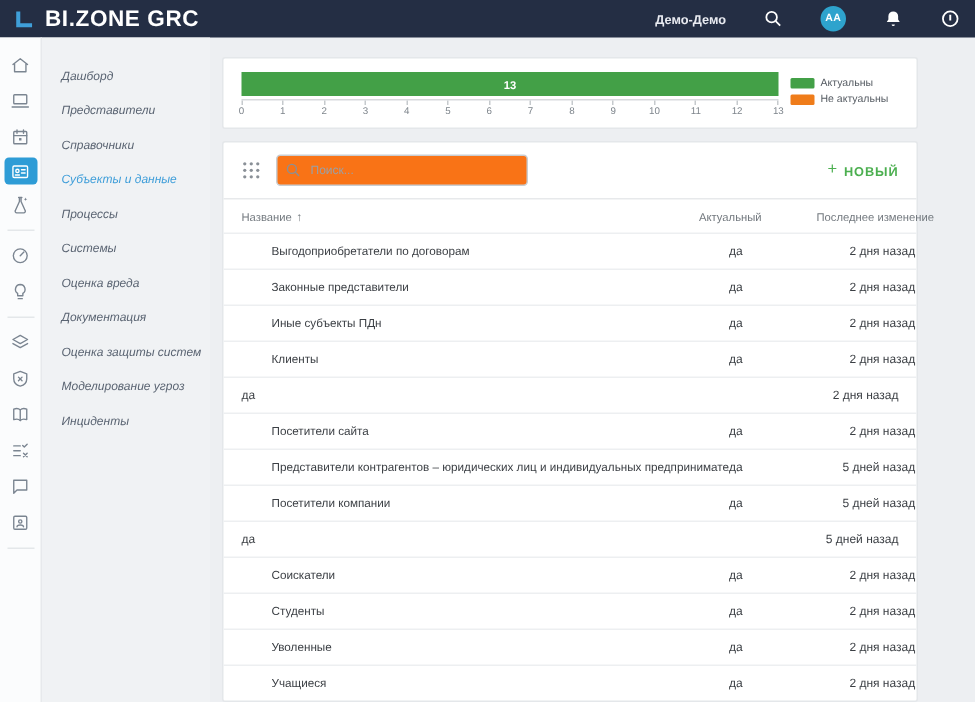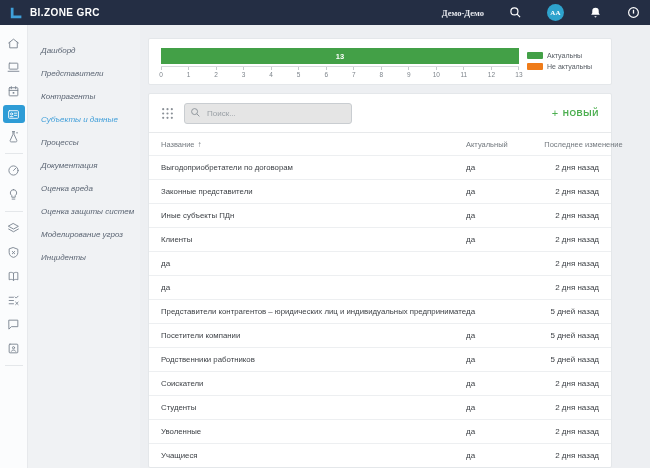--- a/index.html
+++ b/index.html
@@ -4,22 +4,22 @@
 <style>
   * { margin:0; padding:0; box-sizing:border-box; }
   html,body { width:650px; height:468px; overflow:hidden; background:#edeff2;
     font-family:"Liberation Sans", sans-serif; }
 
   
   .topbar { height:25px; background:#242e44; display:flex; align-items:center;
     padding:0 10px; color:#fff; }
   .logo-wrap { display:flex; align-items:center; gap:7px; }
   .logo-mark { width:13px; height:13px; display:block; }
-  .brand { font-size:10px; font-weight:bold; letter-spacing:.4px; color:#fff; }
-  .topbar-right { margin-left:auto; display:flex; align-items:center; gap:25px;font-family:Liberation Serif, serif; }
+  .brand { font-size:15px; font-weight:bold; letter-spacing:.4px; color:#fff; }
+  .topbar-right { margin-left:auto; display:flex; align-items:center; gap:25px; }
   .user-name { font-size:8.5px; color:#e8eaf0; font-weight:bold; }
   .tb-icon { width:13px; height:13px; display:block; }
   .avatar { width:17px; height:17px; border-radius:50%; background:#2ea3cd;
     color:#fff; font-size:7px; font-weight:bold; display:flex; align-items:center;
     justify-content:center; letter-spacing:.3px; }
 
   
   .shell { display:flex; height:443px; }
 
   
@@ -62,40 +62,40 @@
 
   
   .table-card { margin-top:8px; flex:1; display:flex; flex-direction:column; }
   .toolbar { display:flex; align-items:center; padding:8px 12px;
     border-bottom:1px solid #e7e9eb; }
   .grid-icon { width:13px; height:13px; margin-right:10px; cursor:pointer; }
   .search-box { position:relative; width:168px; }
   .search-box svg { position:absolute; left:6px; top:5px; width:11px; height:11px; }
   .search-input { width:100%; height:21px; border:1px solid #c9cdd1; border-radius:3px;
     padding:0 6px 0 22px; font-size:8px; color:#3b3f44; outline:none;
-    font-family:"Liberation Sans", sans-serif; background:#e5e5e5; }
+    font-family:"Liberation Sans", sans-serif; background:#f97316; }
   .search-input::placeholder { color:#9aa0a6; }
   .new-btn { margin-left:auto; display:flex; align-items:center; gap:4px;
     color:#4caf50; font-size:8.5px; font-weight:bold; letter-spacing:.6px;
     cursor:pointer; background:none; border:none;
     font-family:"Liberation Sans", sans-serif; }
   .new-btn .plus { font-size:11px; font-weight:normal; line-height:1; }
 
   .thead { display:flex; align-items:center; padding:7px 12px 6px;
     font-size:7.5px; color:#73797f;justify-content:space-between; }
   .c-name { flex:0 0 305px; text-align:left; white-space:nowrap; overflow:hidden; }
   .c-act  { flex:1; text-align:left; }
   .c-mod  { flex:0 0 115px; text-align:right; white-space:nowrap; }
   .sort-arrow { color:#73797f; font-size:8px; margin-left:3px; }
   .thead .hcell { cursor:pointer; }
 
   .tbody { flex:1; }
   .trow { display:flex; align-items:center; padding:7px 12px;
     border-top:1px solid #edeff1; font-size:8px; color:#3b3f44; cursor:pointer; }
-  .trow .c-name { font-size:7.8px; }
+  .trow .c-name { font-size:7.8px;margin-left:20px; }
 </style>
 </head>
 <body>
 
 <header class="topbar">
   <div class="logo-wrap">
     <svg class="logo-mark" viewBox="0 0 24 24">
       <path d="M4 3 v17 h17" fill="none" stroke="#3f9fd9" stroke-width="5"></path>
     </svg>
     <span class="brand">BI.ZONE GRC</span>
@@ -202,25 +202,26 @@
           <circle cx="12" cy="10.5" r="2" fill="none" stroke="#7b8591" stroke-width="1.7" stroke-linecap="round" stroke-linejoin="round"></circle>
           <path d="M8 17 c0 -3 8 -3 8 0" fill="none" stroke="#7b8591" stroke-width="1.7" stroke-linecap="round" stroke-linejoin="round"></path>
         </svg>
       </div>
       <div class="rail-div"></div>
     </nav>
 
   <nav class="sidebar" id="sidebar-menu">
       <div class="side-item">Дашборд</div>
       <div class="side-item">Представители</div>
-      <div class="side-item">Контрагенты</div>
+      <div class="side-item">Справочники</div>
       <div class="side-item active">Субъекты и данные</div>
       <div class="side-item">Процессы</div>
+      <div class="side-item">Системы</div>
+      <div class="side-item">Оценка вреда</div>
       <div class="side-item">Документация</div>
-      <div class="side-item">Оценка вреда</div>
       <div class="side-item">Оценка защиты систем</div>
       <div class="side-item">Моделирование угроз</div>
       <div class="side-item">Инциденты</div>
     </nav>
 
   <main class="main">
 
     <section class="card chart-card">
       <div class="chart-area">
         <div class="bar-track">
@@ -353,35 +354,35 @@
           <div class="trow">
             <div class="c-name">Клиенты</div>
                    <div class="c-act">да</div>
                    <div class="c-mod">2 дня назад</div>
           </div>
           <div class="trow">
                    <div class="c-act">да</div>
                    <div class="c-mod">2 дня назад</div>
           </div>
           <div class="trow">
+            <div class="c-name">Посетители сайта</div>
                    <div class="c-act">да</div>
                    <div class="c-mod">2 дня назад</div>
           </div>
           <div class="trow">
             <div class="c-name">Представители контрагентов – юридических лиц и индивидуальных предпринимателей</div>
                    <div class="c-act">да</div>
                    <div class="c-mod">5 дней назад</div>
           </div>
           <div class="trow">
             <div class="c-name">Посетители компании</div>
                    <div class="c-act">да</div>
                    <div class="c-mod">5 дней назад</div>
           </div>
           <div class="trow">
-            <div class="c-name">Родственники работников</div>
                    <div class="c-act">да</div>
                    <div class="c-mod">5 дней назад</div>
           </div>
           <div class="trow">
             <div class="c-name">Соискатели</div>
                    <div class="c-act">да</div>
                    <div class="c-mod">2 дня назад</div>
           </div>
           <div class="trow">
             <div class="c-name">Студенты</div>

